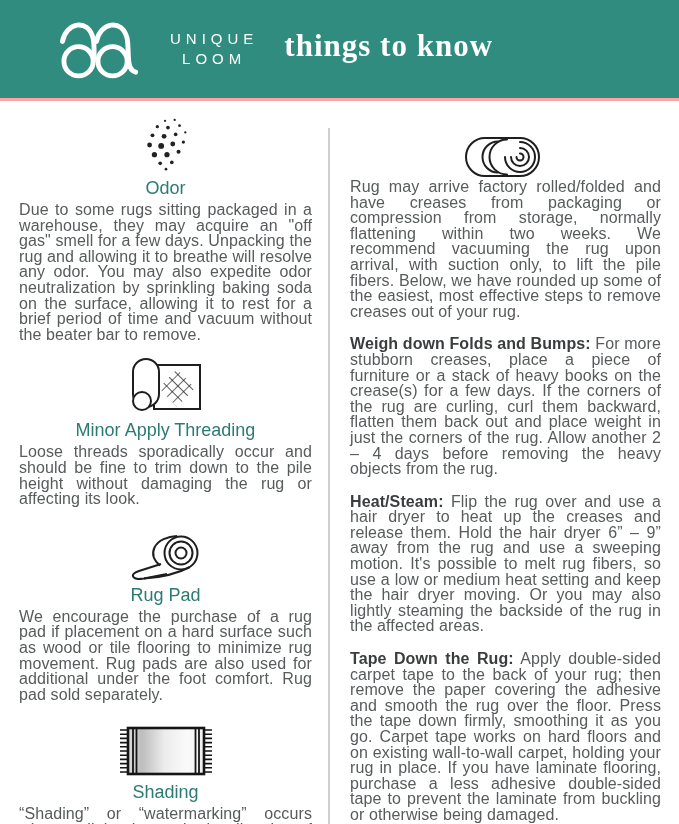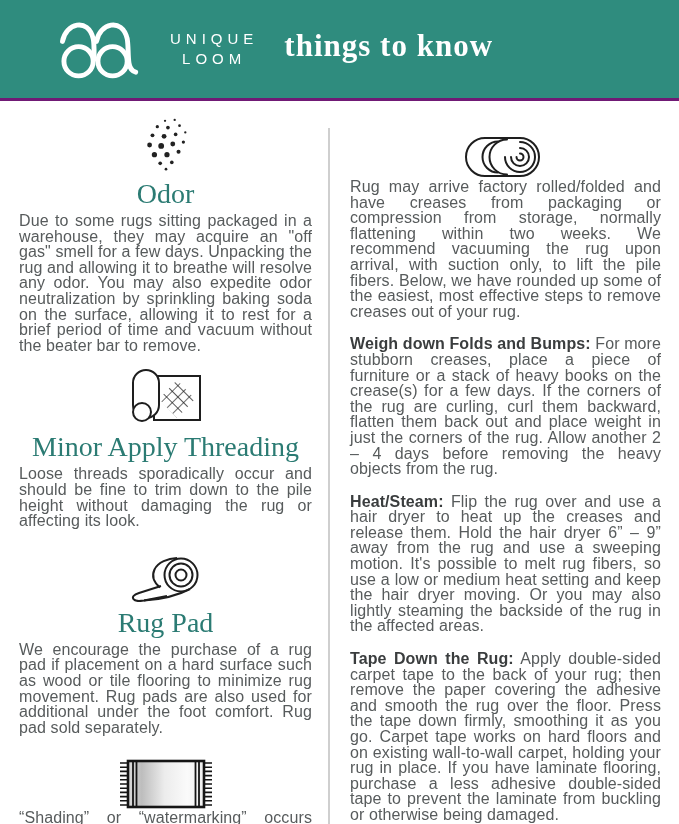--- a/index.html
+++ b/index.html
@@ -2,21 +2,21 @@
 <html><head>
 <meta charset="utf-8">
 <style>
   html,body{margin:0;padding:0;background:#fff;}
   .page{
     position:relative;width:679px;height:824px;background:#ffffff;
     font-family:"Liberation Sans",sans-serif;overflow:hidden;
   }
   
   .header{
-    height:101px;background:#2f8c7e;border-bottom:3px solid #701a75;
+    height:101px;background:#2f8c7e;border-bottom:3px solid #fca5a5;
     display:flex;align-items:center;box-sizing:border-box;
   }
   .logo{margin-left:53px;flex:none;}
   .brand{
     margin-left:13px;color:#ffffff;font-size:15px;font-weight:400;
     letter-spacing:5px;line-height:1.35;text-align:center;white-space:nowrap;
   }
   .brand span{display:block;}
   .header-title{
     margin:0 0 6px 26px;color:#ffffff;font-family:"Liberation Serif",serif;
@@ -24,22 +24,22 @@
   }
   
   .content{display:flex;width:679px;}
   .col{box-sizing:border-box;}
   .col-left{width:329px;padding:8px 17px 0 19px;}
   .col-right{width:350px;padding:8px 18px 0 21px;}
   .divider{position:absolute;left:328px;top:128px;bottom:0;width:2px;background:#cfcfcf;}
   .sec{text-align:center;}
   .icon-wrap{display:flex;justify-content:center;}
   .sec-title{
-    font-family:Liberation Serif, serif;font-weight:400;color:#2b7b73;
-    font-size:28px;margin:5px 0 3px 0;
+    font-family:Liberation Sans, sans-serif;font-weight:400;color:#2b7b73;
+    font-size:18px;margin:5px 0 3px 0;
   }
   .body-text{
     margin:0;text-align:justify;color:#575b5c;font-size:16px;
     line-height:15.6px;letter-spacing:0.1px;
   }
   .tip{margin:17px 0 0 0;}
   .tip strong{color:#3a3d3e;font-weight:bold;}
   
   .m-odor{margin-top:8px;}
   .m-thread{margin-top:15px;}
@@ -154,20 +154,21 @@
             </g>
             <rect x="14" y="3" width="76" height="46" fill="url(#shadegrad)" stroke="#151515" stroke-width="2.6"></rect>
             <g stroke="#151515" stroke-width="1.8">
               <line x1="19" y1="3" x2="19" y2="49"></line>
               <line x1="22.5" y1="3" x2="22.5" y2="49"></line>
               <line x1="81.5" y1="3" x2="81.5" y2="49"></line>
               <line x1="85" y1="3" x2="85" y2="49"></line>
             </g>
           </svg>
         </div>
+        <h2 class="sec-title">Shading</h2>
         <p class="body-text">“Shading” or “watermarking” occurs when a slight change in the direction of the pile causes light to reflect differently than it does in the surrounding areas, appearing darker. This is an inherent characteristic of almost all pile rugs and is not considered a defect.</p>
       </div>
 
     </section>
 
     <section class="col col-right">
 
       <div class="sec m-crease">
         <div class="icon-wrap">
           <svg width="92" height="44" viewBox="0 0 92 44" aria-hidden="true">

